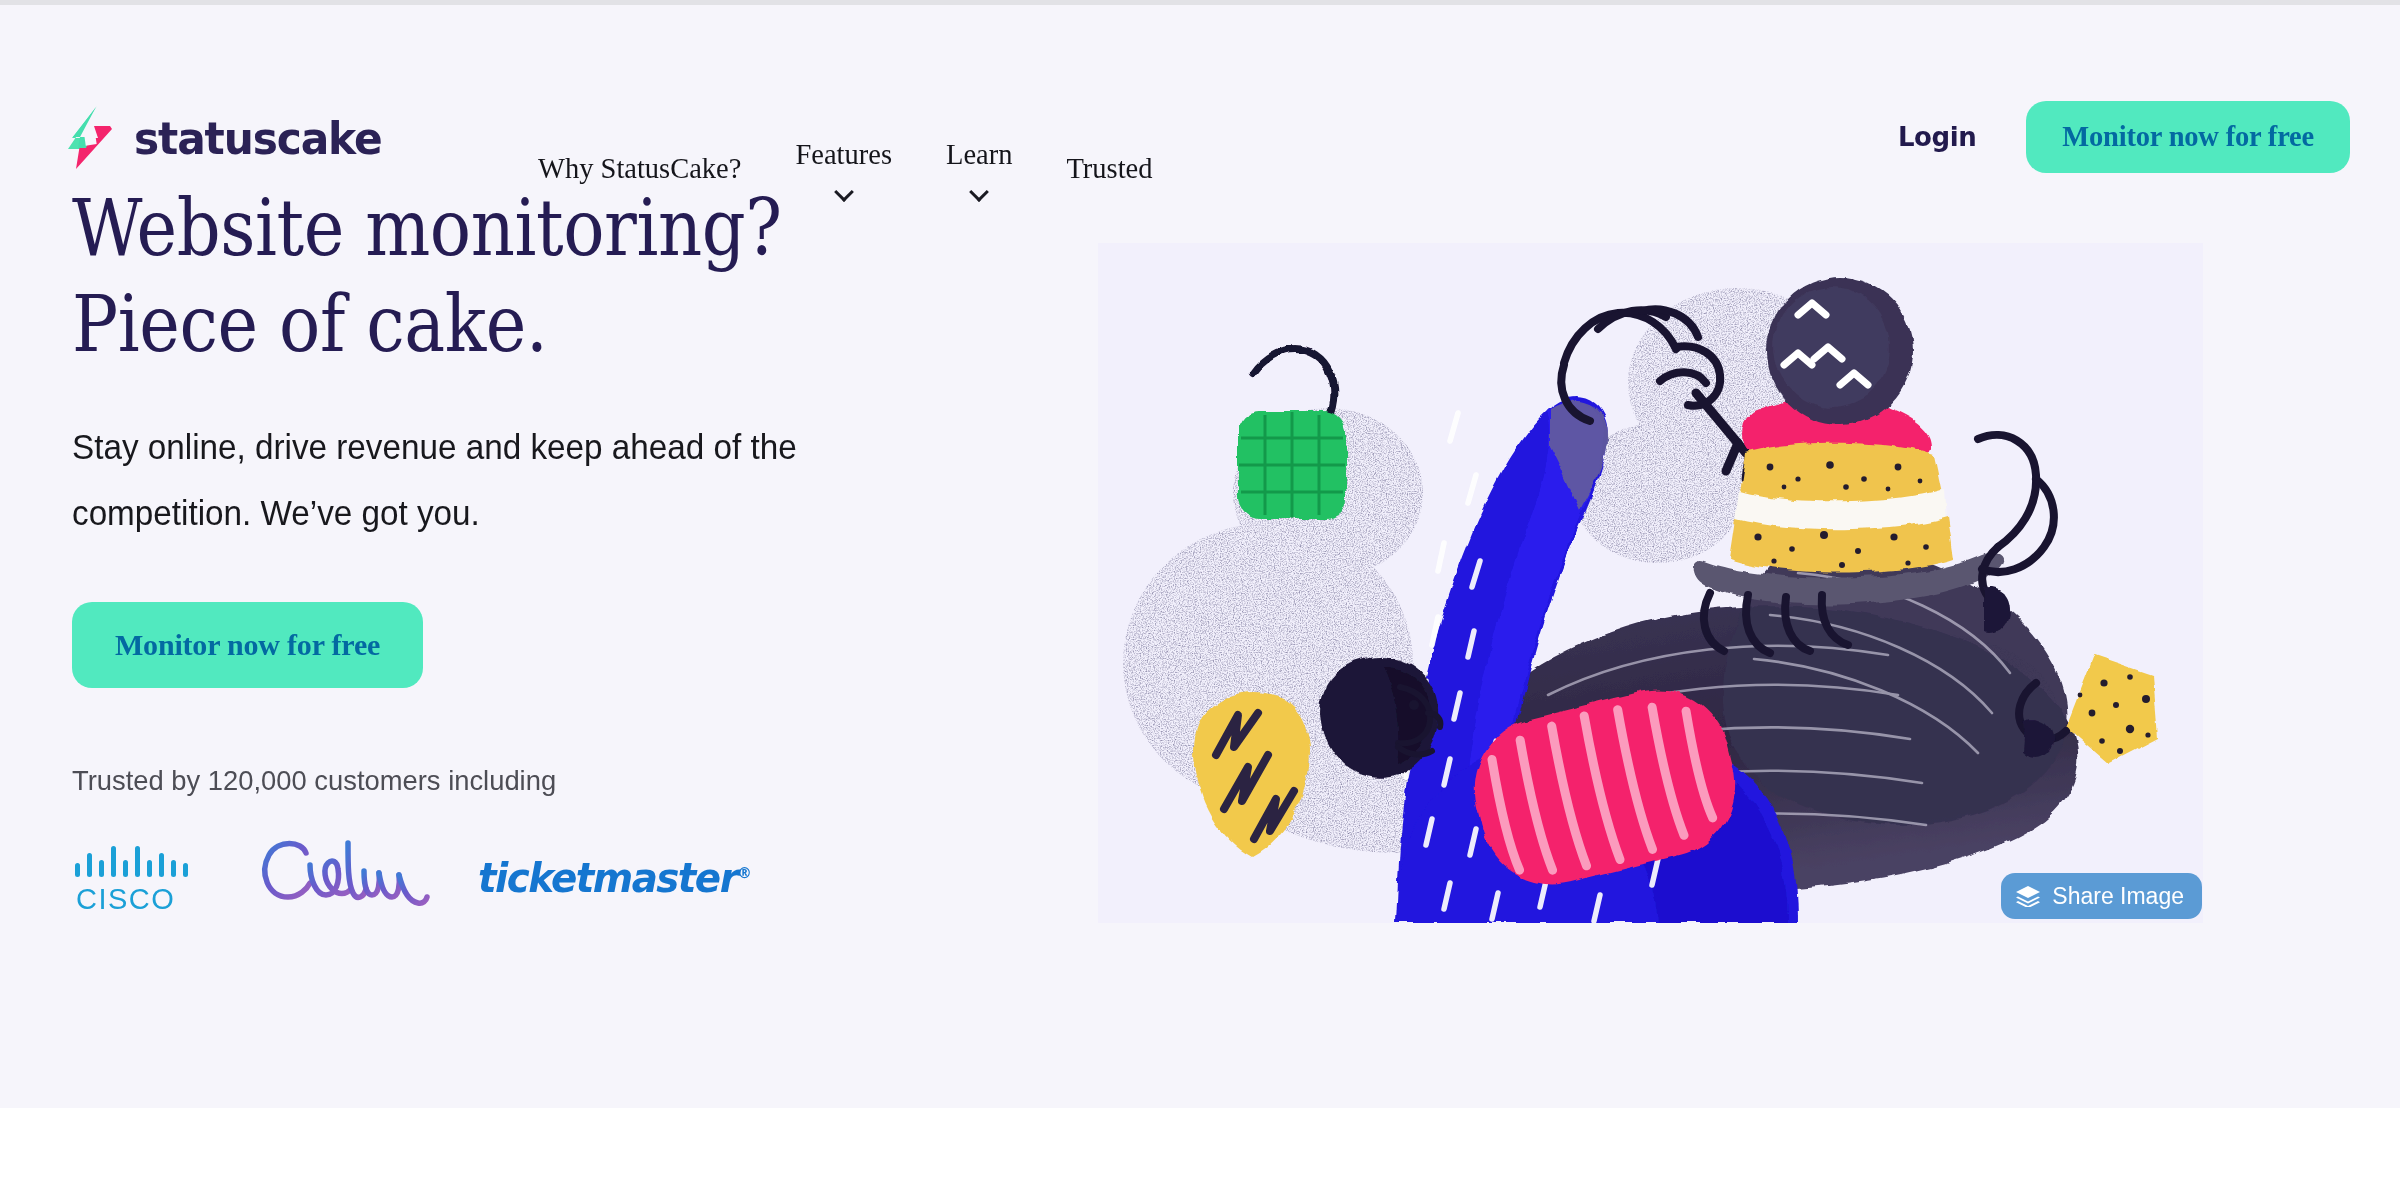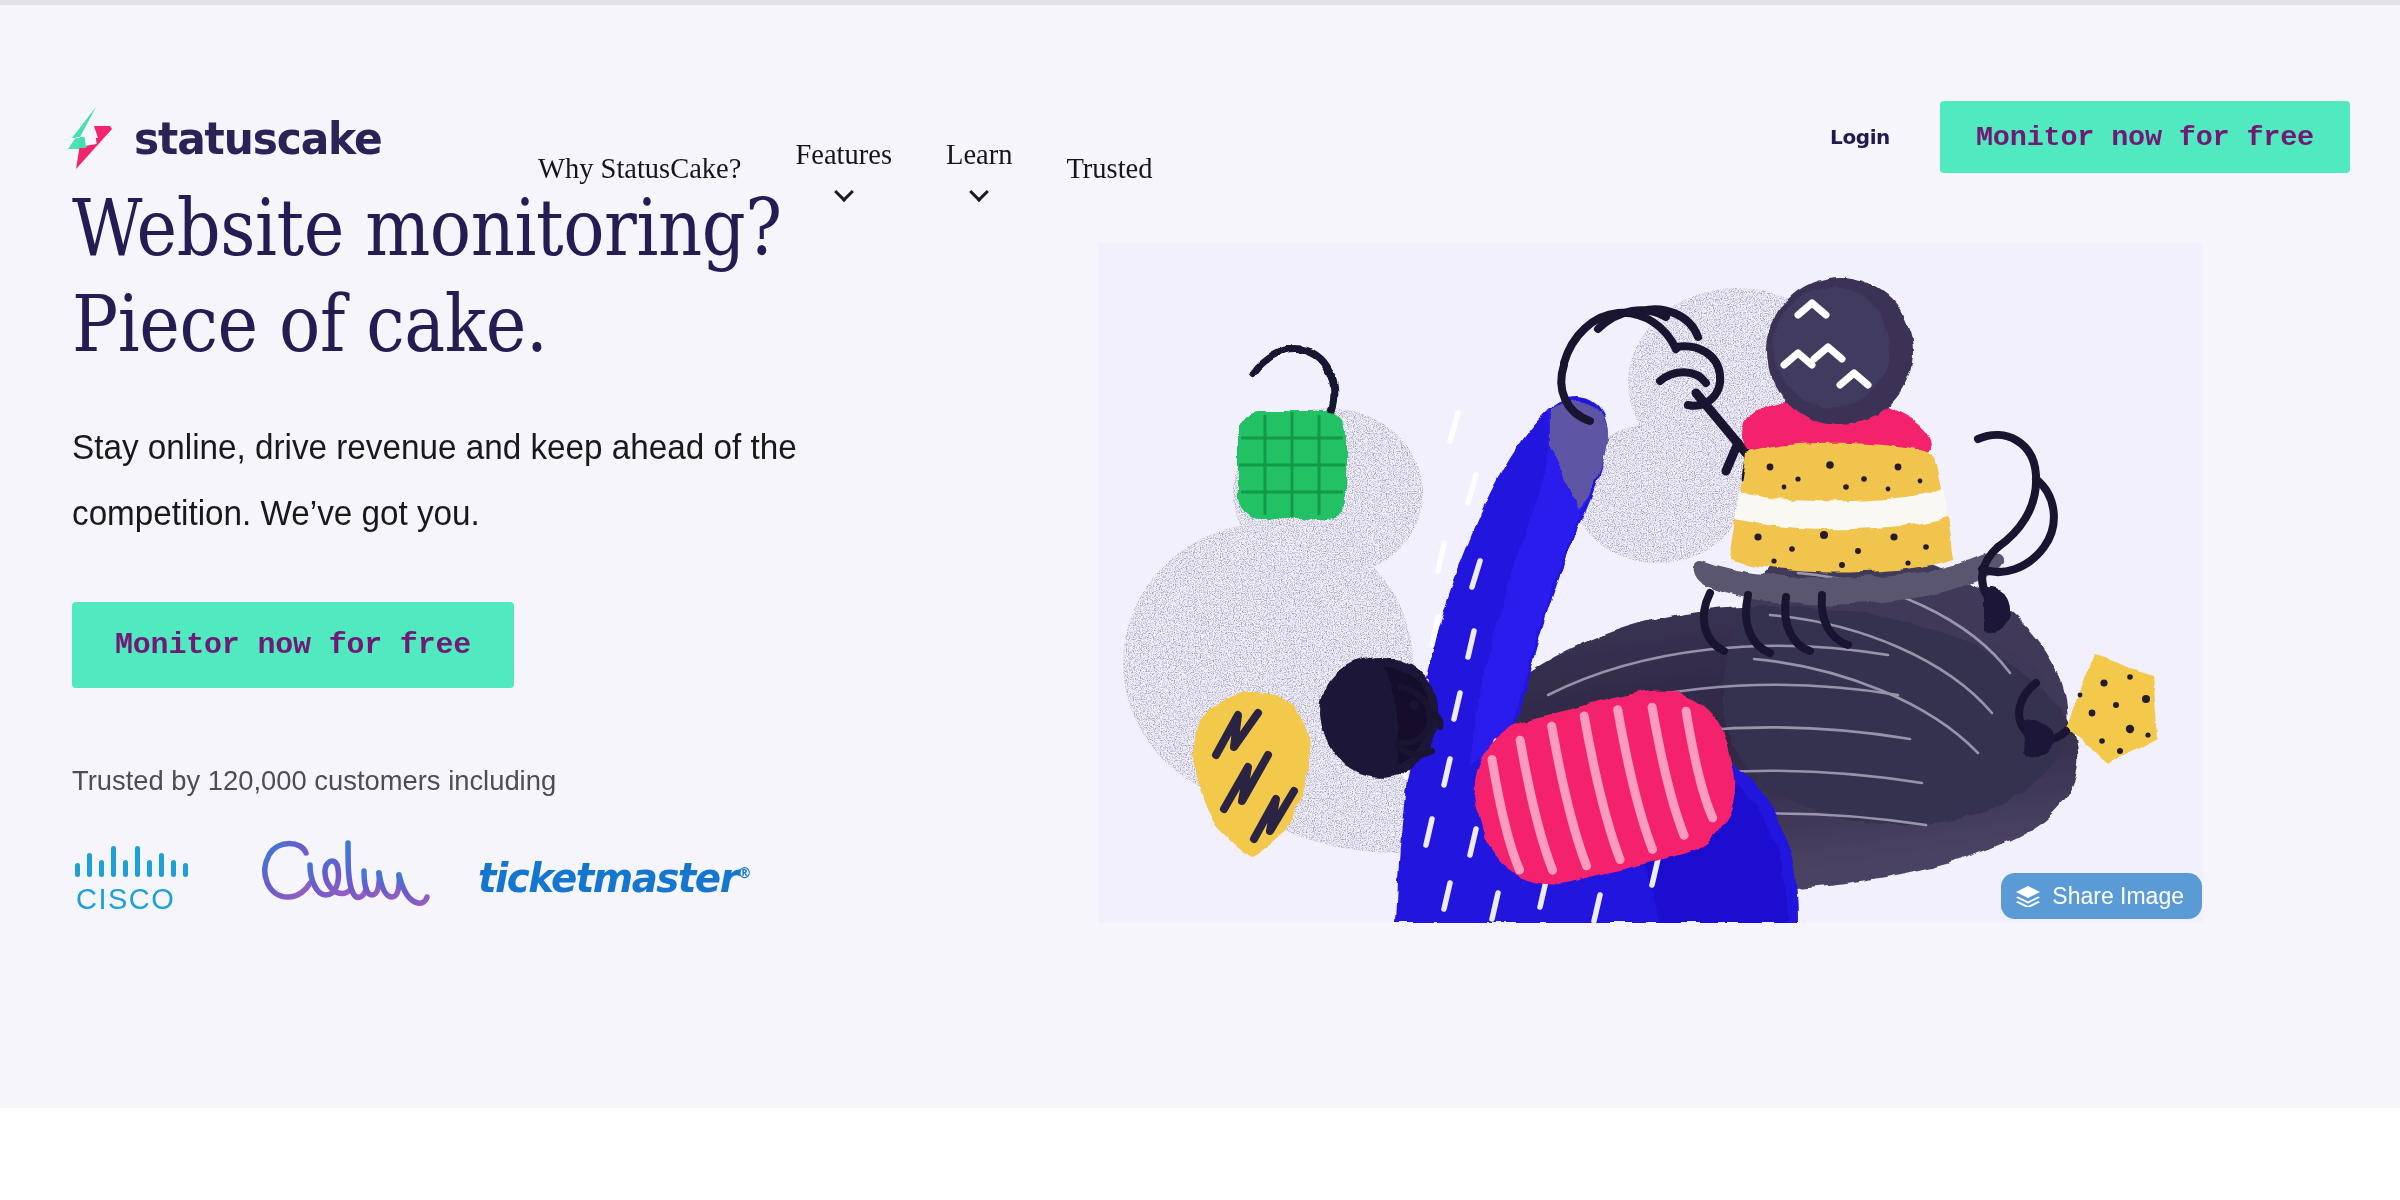--- a/index.html
+++ b/index.html
@@ -103,35 +103,35 @@
 
   .header-right {
     position: absolute;
     right: 58px;
     top: 48px;
     display: flex;
     align-items: center;
     gap: 0;
   }
   .login-link {
-    font-size: 20px;
+    font-size: 26px;
     font-weight: 700;
     color: #221a4d;
     cursor: pointer;
     margin-right: 50px;
     white-space: nowrap;
     font-family: "DejaVu Sans", sans-serif;
     letter-spacing: -0.4px;
   }
   .btn-mint {
     background: #51e9bf;
-    color: #701a75;
+    color: #0369a1;
     border: none;
-    border-radius: 4px;
-    font-family: Liberation Mono, monospace;
+    border-radius: 20px;
+    font-family: Liberation Serif, serif;
     font-weight: 700;
     cursor: pointer;
     white-space: nowrap;
     letter-spacing: -0.2px;
   }
   .btn-header {
     height: 72px;
     padding: 0 36px;
     font-size: 28.5px;
   }

